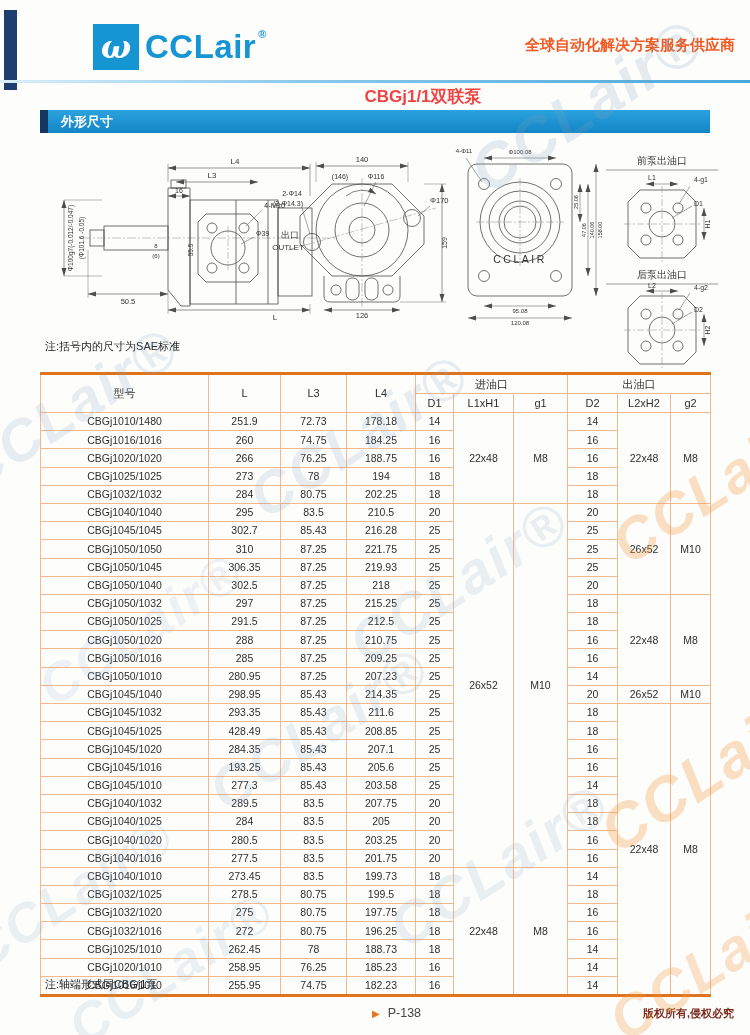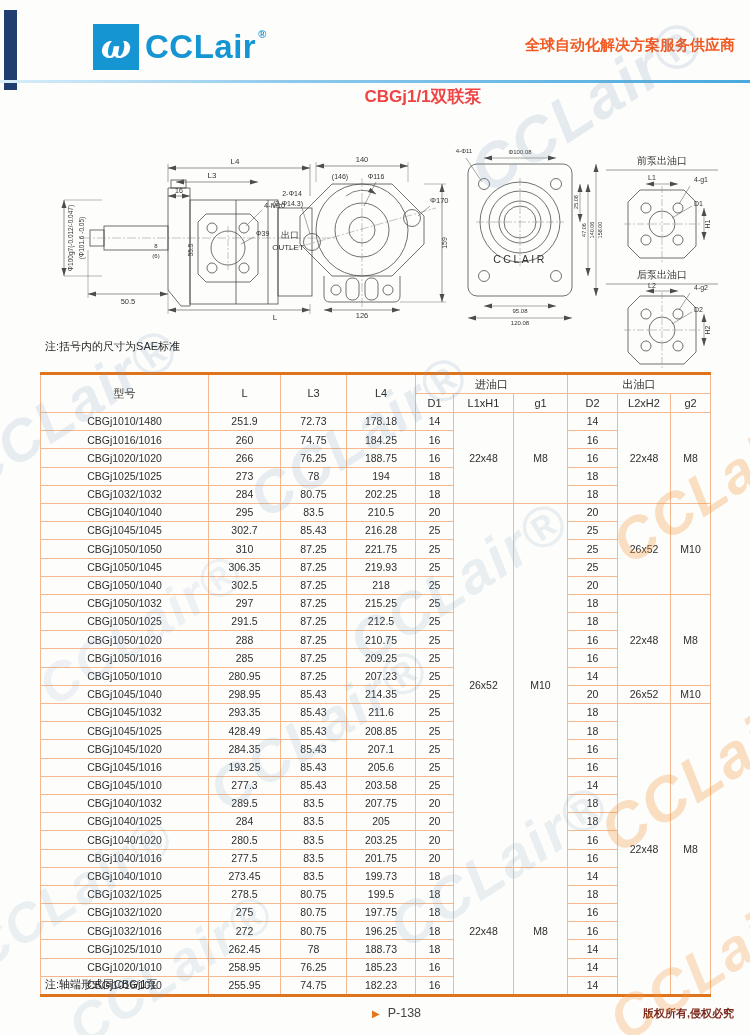--- a/index.html
+++ b/index.html
@@ -53,20 +53,23 @@
   <div class="logo">
     <div class="logo-mark">ω</div>
     <div class="logo-text">CCLair</div>
     <div class="logo-reg">®</div>
   </div>
   <div class="tagline">全球自动化解决方案服务供应商</div>
   <div class="header-rule"></div>
 
   <div class="page-title">CBGj1/1双联泵</div>
 
+  <div class="section-bar">
+    <span>外形尺寸</span>
+  </div>
 
   <svg class="drawings" width="710" height="232" viewBox="0 0 710 232">
     <defs>
       <marker id="ar" markerWidth="9" markerHeight="8" refX="8" refY="3" orient="auto-start-reverse" markerUnits="userSpaceOnUse">
         <path d="M0,0.5 L8,3 L0,5.5 z" fill="#4d4d4d"></path>
       </marker>
     </defs>
 
     <g stroke="#4d4d4d" stroke-width="0.8" fill="none">
 

